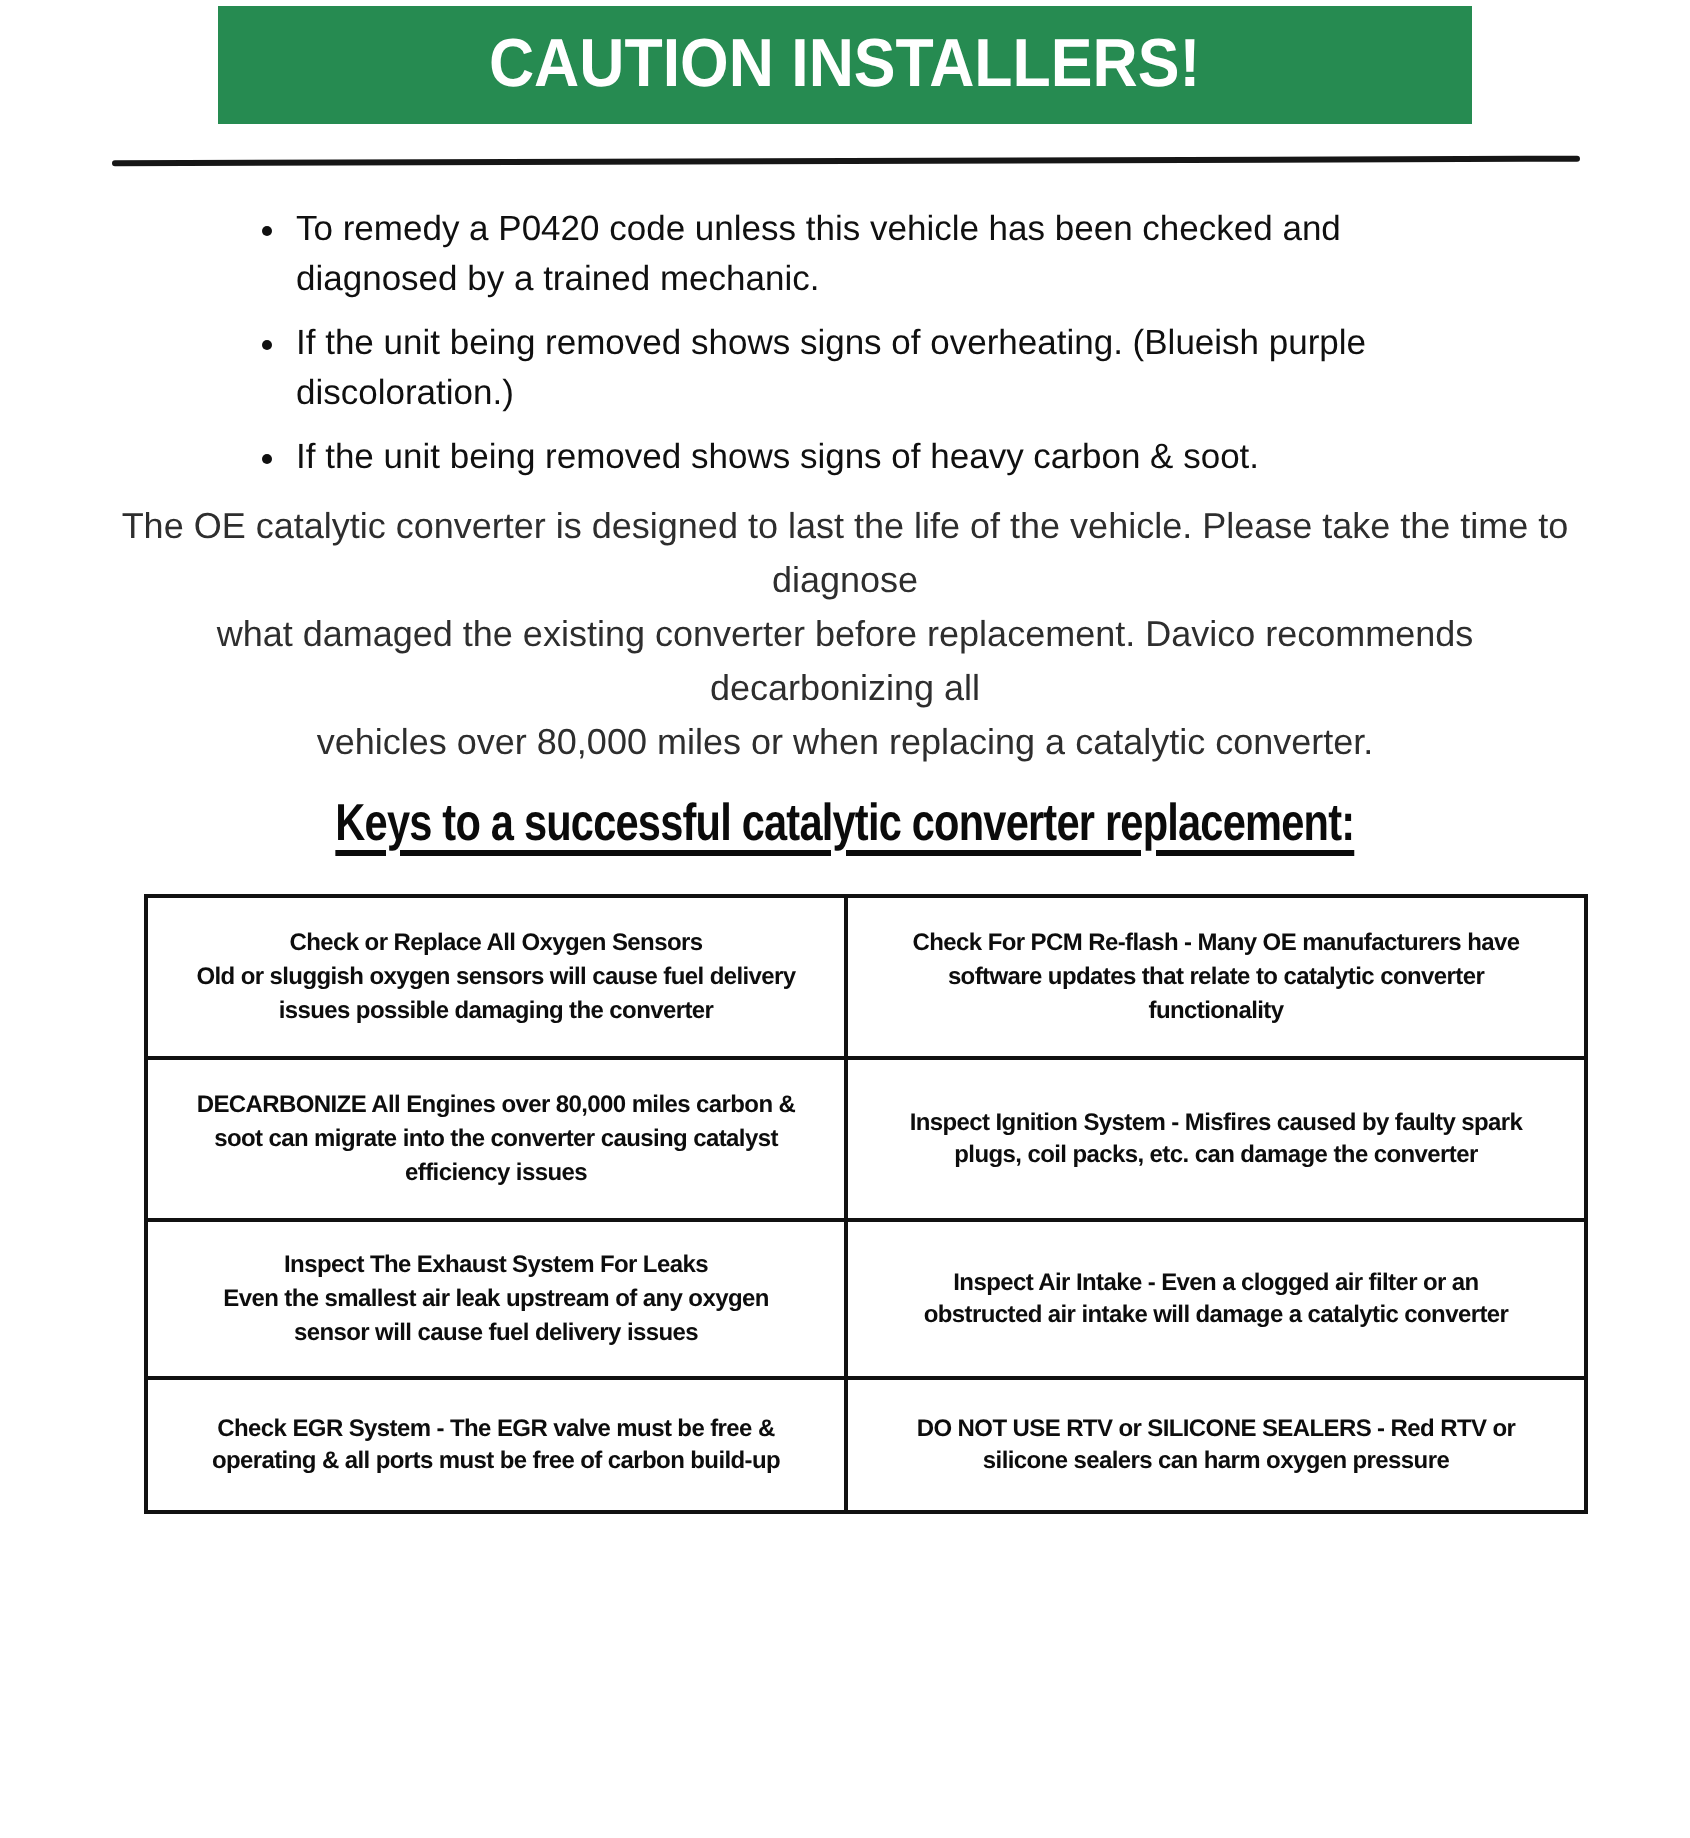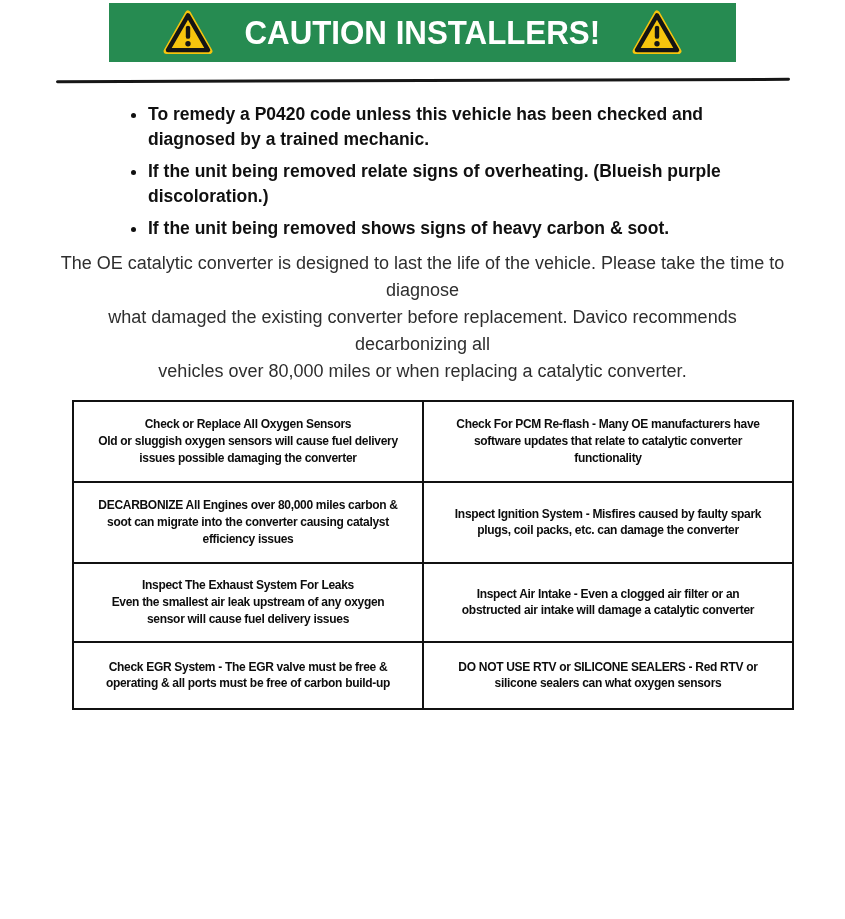--- a/index.html
+++ b/index.html
@@ -17,20 +17,21 @@
   
   .banner {
     width: 627px;
     height: 59px;
     margin: 3px auto 0 auto;
     background: #268B51;
     display: flex;
     align-items: center;
     justify-content: center;
     gap: 16px;
+    flex-direction: column;
   }
   .banner-text {
     color: #ffffff;
     font-weight: bold;
     font-size: 34px;
     letter-spacing: 0px;
     transform: scaleX(0.92);
     white-space: nowrap;
   }
   .tri-icon { display: block; }
@@ -58,21 +59,21 @@
     border-radius: 2px;
   }
 
   
   ul.warnings {
     margin: 20px 40px 0 0;
     padding-left: 148px;
     list-style: disc outside;
   }
   ul.warnings li {
-    font-weight: bold;
+    font-weight: normal;
     font-size: 17.5px;
     line-height: 1.45;
     margin-bottom: 6px;
     white-space: pre-line;
     color: #101010;
   }
 
   
   .paragraph {
     margin: 9px auto 0 auto;
@@ -148,29 +149,32 @@
       <circle cx="50" cy="69" r="5.5" fill="#141414"></circle>
     </svg>
   </div>
 
 
   <div class="divider"></div>
 
   <ul class="warnings">
     <li>To remedy a P0420 code unless this vehicle has been checked and
 diagnosed by a trained mechanic.</li>
-    <li>If the unit being removed relate signs of overheating. (Blueish purple
+    <li>If the unit being removed shows signs of overheating. (Blueish purple
 discoloration.)</li>
     <li>If the unit being removed shows signs of heavy carbon &amp; soot.</li>
   </ul>
 
   <div class="paragraph">The OE catalytic converter is designed to last the life of the vehicle. Please take the time to diagnose
 what damaged the existing converter before replacement. Davico recommends decarbonizing all
 vehicles over 80,000 miles or when replacing a catalytic converter.</div>
 
+  <div class="keys-wrap">
+    <span class="keys-heading">Keys to a successful catalytic converter replacement:</span>
+  </div>
 
   <table class="keys-table">
     <tbody>
       <tr class="r1">
         <td class="col-left">Check or Replace All Oxygen Sensors
 Old or sluggish oxygen sensors will cause fuel delivery
 issues possible damaging the converter</td>
         <td class="col-right">Check For PCM Re-flash - Many OE manufacturers have
 software updates that relate to catalytic converter
 functionality</td>
@@ -186,18 +190,18 @@
         <td class="col-left">Inspect The Exhaust System For Leaks
 Even the smallest air leak upstream of any oxygen
 sensor will cause fuel delivery issues</td>
         <td class="col-right">Inspect Air Intake - Even a clogged air filter or an
 obstructed air intake will damage a catalytic converter</td>
       </tr>
       <tr class="r4">
         <td class="col-left">Check EGR System - The EGR valve must be free &amp;
 operating &amp; all ports must be free of carbon build-up</td>
         <td class="col-right">DO NOT USE RTV or SILICONE SEALERS - Red RTV or
-silicone sealers can what oxygen sensors</td>
+silicone sealers can harm oxygen pressure</td>
       </tr>
     </tbody>
   </table>
 
 </div>
 
 </body></html>

